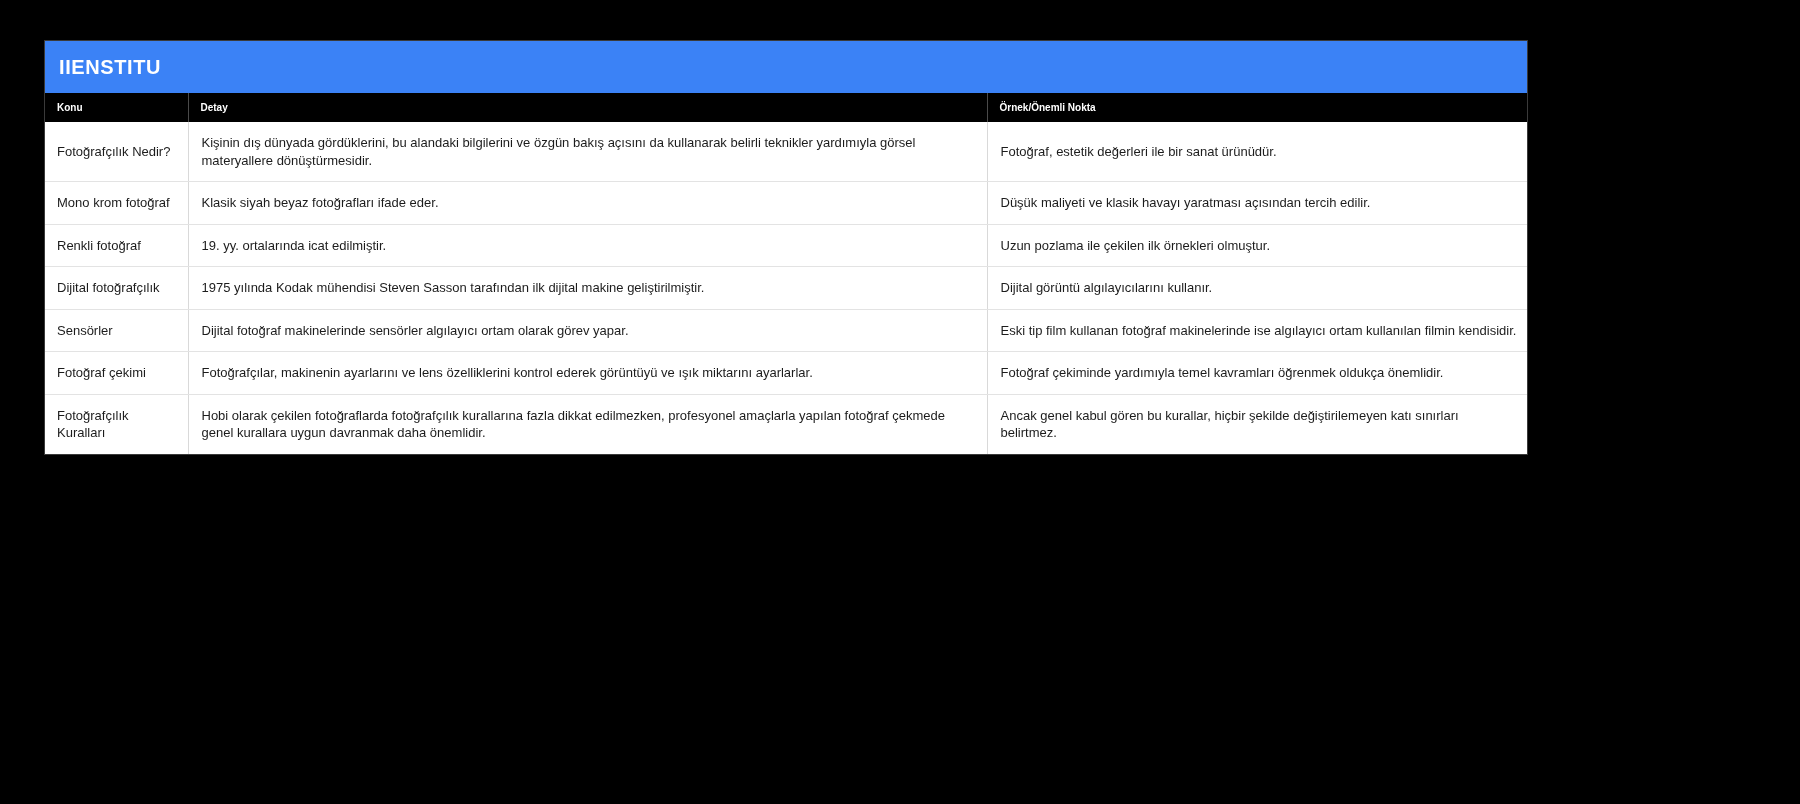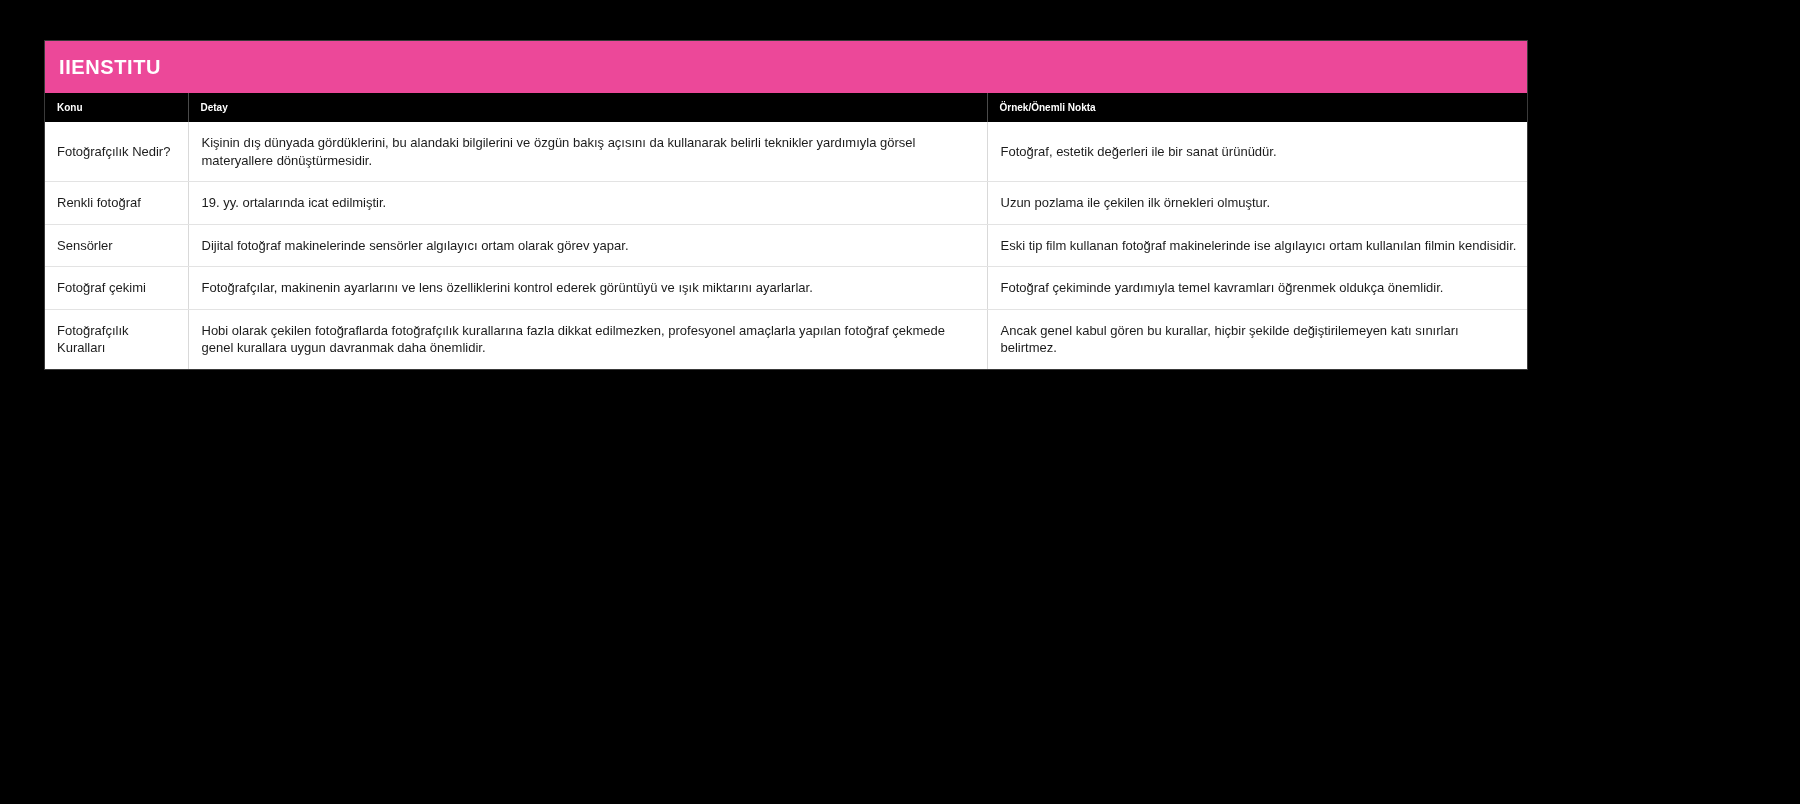--- a/index.html
+++ b/index.html
@@ -24,21 +24,21 @@
     position: absolute;
     left: 44px;
     top: 40px;
     width: 1484px;
     background: #ffffff;
     border: 1px solid #3a3a3a;
     box-sizing: border-box;
     overflow: hidden;
   }
   .brand-bar {
-    background: #ec4899;
+    background: #3b82f6;
     height: 52px;
     display: flex;
     align-items: center;
     padding: 0 0 0 14px;
     box-sizing: border-box;
   }
   .brand-title {
     color: #ffffff;
     font-size: 20px;
     font-weight: bold;
@@ -110,23 +110,33 @@
           <th>Örnek/Önemli Nokta</th>
         </tr>
       </thead>
       <tbody id="table-body">
           <tr>
             <td class="cell-konu">Fotoğrafçılık Nedir?</td>
             <td class="cell-detay">Kişinin dış dünyada gördüklerini, bu alandaki bilgilerini ve özgün bakış açısını da kullanarak belirli teknikler yardımıyla görsel materyallere dönüştürmesidir.</td>
             <td class="cell-ornek">Fotoğraf, estetik değerleri ile bir sanat ürünüdür.</td>
           </tr>
           <tr>
+            <td class="cell-konu">Mono krom fotoğraf</td>
+            <td class="cell-detay">Klasik siyah beyaz fotoğrafları ifade eder.</td>
+            <td class="cell-ornek">Düşük maliyeti ve klasik havayı yaratması açısından tercih edilir.</td>
+          </tr>
+          <tr>
             <td class="cell-konu">Renkli fotoğraf</td>
             <td class="cell-detay">19. yy. ortalarında icat edilmiştir.</td>
             <td class="cell-ornek">Uzun pozlama ile çekilen ilk örnekleri olmuştur.</td>
+          </tr>
+          <tr>
+            <td class="cell-konu">Dijital fotoğrafçılık</td>
+            <td class="cell-detay">1975 yılında Kodak mühendisi Steven Sasson tarafından ilk dijital makine geliştirilmiştir.</td>
+            <td class="cell-ornek">Dijital görüntü algılayıcılarını kullanır.</td>
           </tr>
           <tr>
             <td class="cell-konu">Sensörler</td>
             <td class="cell-detay">Dijital fotoğraf makinelerinde sensörler algılayıcı ortam olarak görev yapar.</td>
             <td class="cell-ornek">Eski tip film kullanan fotoğraf makinelerinde ise algılayıcı ortam kullanılan filmin kendisidir.</td>
           </tr>
           <tr>
             <td class="cell-konu">Fotoğraf çekimi</td>
             <td class="cell-detay">Fotoğrafçılar, makinenin ayarlarını ve lens özelliklerini kontrol ederek görüntüyü ve ışık miktarını ayarlarlar.</td>
             <td class="cell-ornek">Fotoğraf çekiminde yardımıyla temel kavramları öğrenmek oldukça önemlidir.</td>

